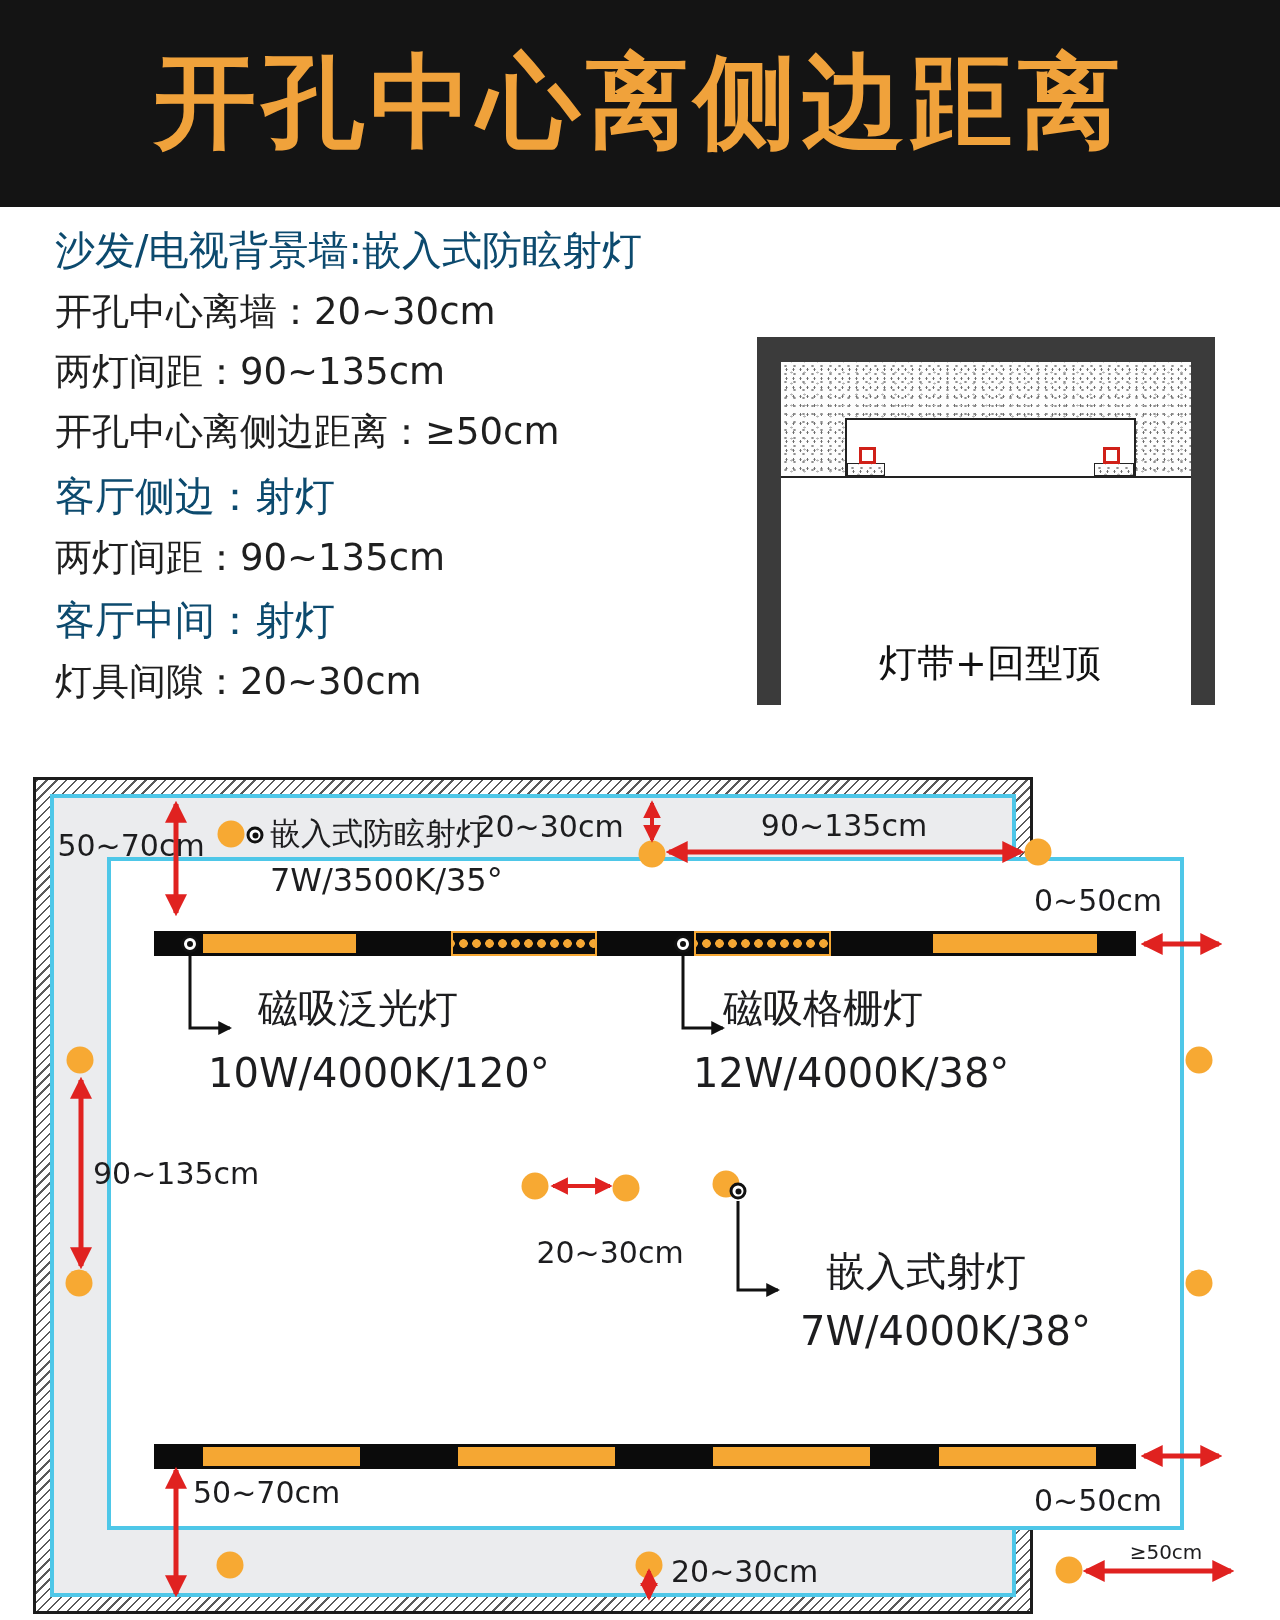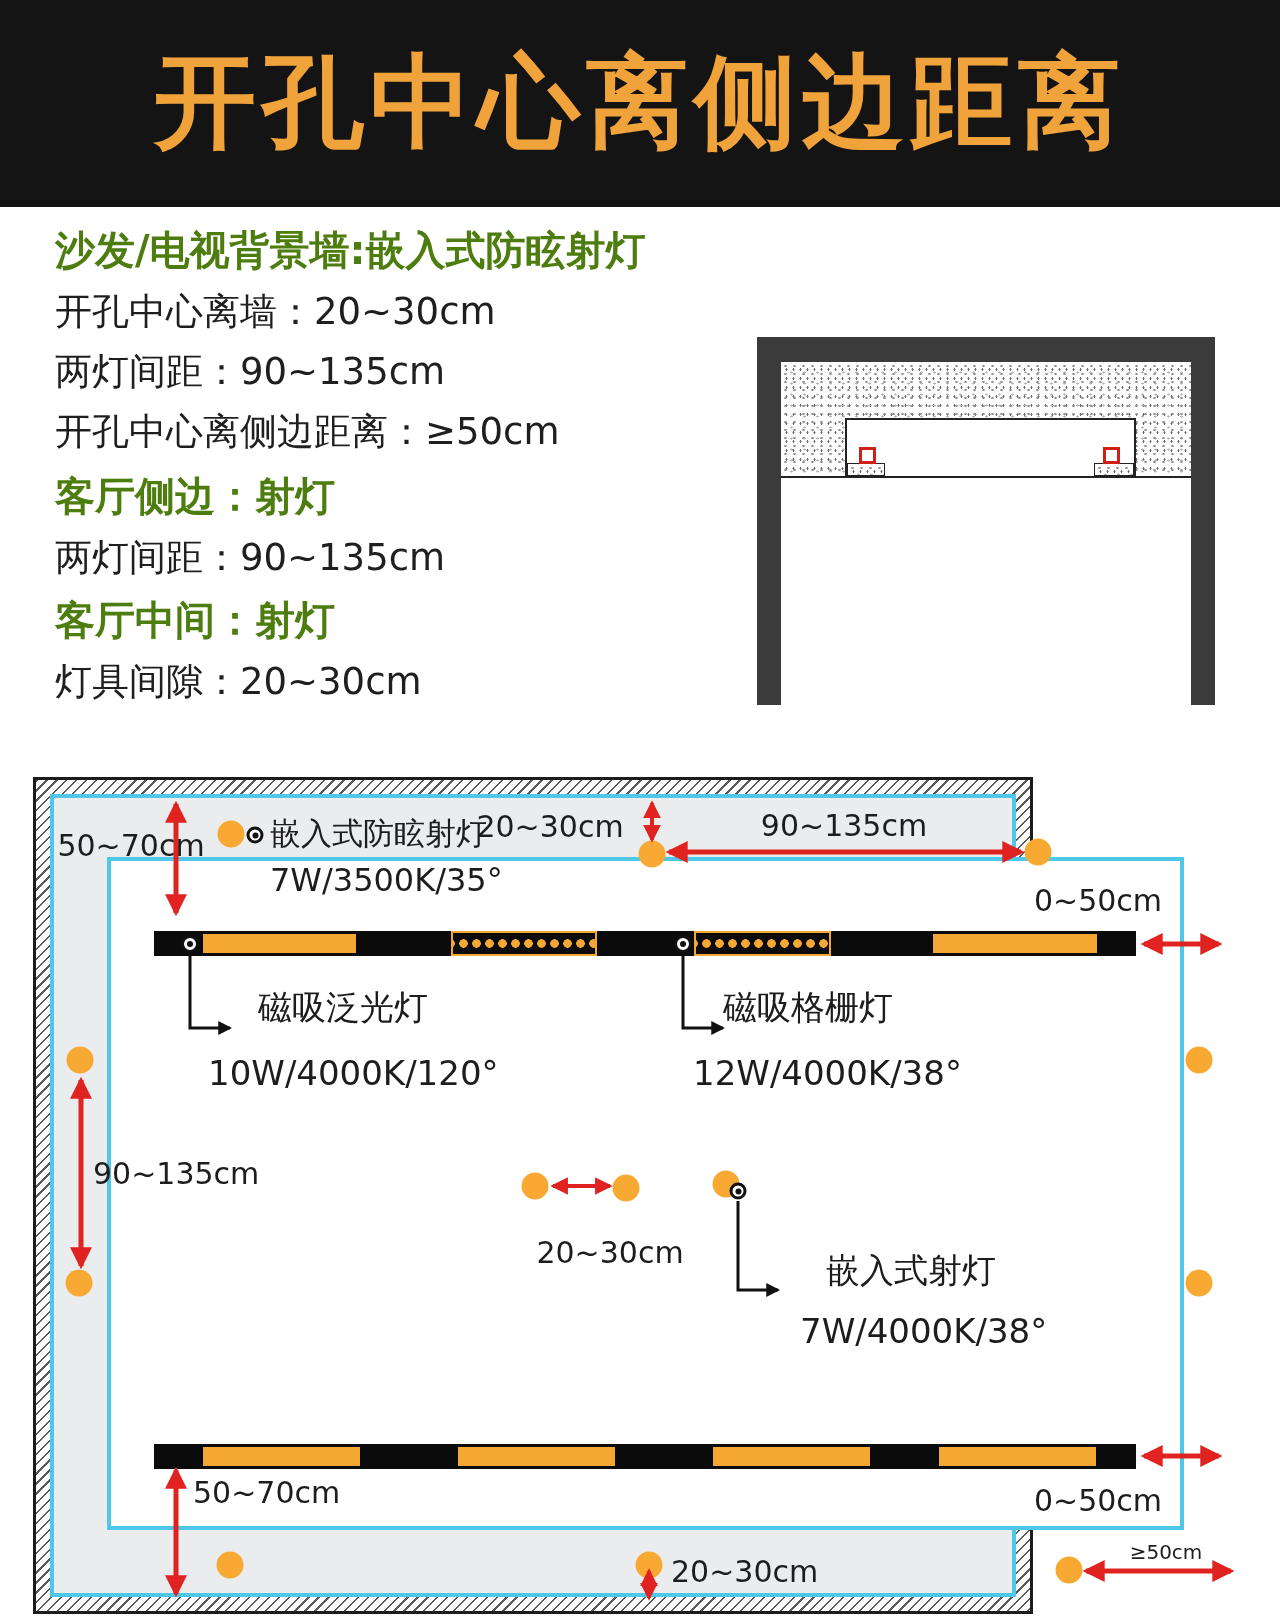--- a/index.html
+++ b/index.html
@@ -7,21 +7,21 @@
         font-family:"DejaVu Sans","Liberation Sans",sans-serif;}
 
   
   .banner{position:absolute;left:0;top:0;width:1280px;height:207px;background:#141414;
           display:flex;align-items:center;justify-content:center;}
   .banner .title{color:#F0A23B;font-size:102px;font-weight:bold;letter-spacing:6px;white-space:nowrap;}
 
   
   .spec{position:absolute;left:55px;transform:translateY(-50%);white-space:nowrap;
         font-size:37px;color:#1f1f1f;}
-  .spec.head{color:#4d7c0f;font-weight:bold;font-size:40px;}
+  .spec.head{color:#0c4a6e;font-weight:normal;font-size:40px;}
 
   
   .xsec{position:absolute;left:757px;top:337px;width:458px;height:368px;background:#fff;}
   .xs-bar{position:absolute;background:#3b3b3b;}
   .stipple{background-color:#fdfdfd;
     background-image:radial-gradient(#8f8f8f 1px,transparent 1.4px),
                      radial-gradient(#b5b5b5 1px,transparent 1.4px),
                      radial-gradient(#6e6e6e .8px,transparent 1.2px);
     background-size:9px 8px,13px 11px,7px 9px;background-position:0 0,4px 5px,2px 3px;}
   .xs-band{position:absolute;left:24px;top:25px;width:410px;height:114px;border-bottom:2px solid #222;}
@@ -54,21 +54,21 @@
          background-image:radial-gradient(circle,#F5A733 4px,rgba(0,0,0,0) 4.6px);
          background-size:13px 21px;background-repeat:repeat-x;background-position:4px center;}
   .anchor{position:absolute;top:50%;width:18px;height:18px;border-radius:50%;background:#fff;
           border:3px solid #111;box-sizing:border-box;transform:translate(-50%,-50%);}
   .anchor::after{content:"";position:absolute;left:50%;top:50%;width:6px;height:6px;border-radius:50%;
           background:#111;transform:translate(-50%,-50%);}
 
   .lbl{position:absolute;white-space:nowrap;color:#1d1d1f;font-size:30px;}
   .lbl.ctr{transform:translate(-50%,-50%);}
   .lbl.lft{transform:translateY(-50%);}
-  .lbl.cn{font-size:34px;}
+  .lbl.cn{font-size:40px;}
 
   svg.overlay{position:absolute;left:0;top:0;width:1216px;height:837px;pointer-events:none;}
   .red-arrow{stroke:#E02220;stroke-width:5;}
   .red-arrow.thin{stroke-width:4;}
   .callout{stroke:#111;stroke-width:3;fill:none;}
 </style>
 </head>
 <body>
 
 <div class="page">
@@ -91,20 +91,21 @@
     <div class="xs-bar" style="left:0;top:0;width:24px;height:368px"></div>
     <div class="xs-bar" style="right:0;top:0;width:24px;height:368px"></div>
     <div class="xs-band stipple">
       <div class="xs-notch">
         <div class="xs-ledge stipple" style="left:0;width:38px"></div>
         <div class="xs-ledge stipple" style="right:0;width:40px"></div>
         <div class="xs-led" style="left:12px"></div>
         <div class="xs-led" style="right:14px"></div>
       </div>
     </div>
+    <div class="xs-caption">灯带+回型顶</div>
   </div>
 
   <div class="plan">
     <div class="plan-band"></div>
     <div class="room"></div>
 
     <div class="track" style="left:118px;top:151px;width:982px">
       <div class="seg o" style="left:49px;width:153px"></div>
       <div class="seg g" style="left:297px;width:146px"></div>
       <div class="seg g" style="left:540px;width:137px"></div>

